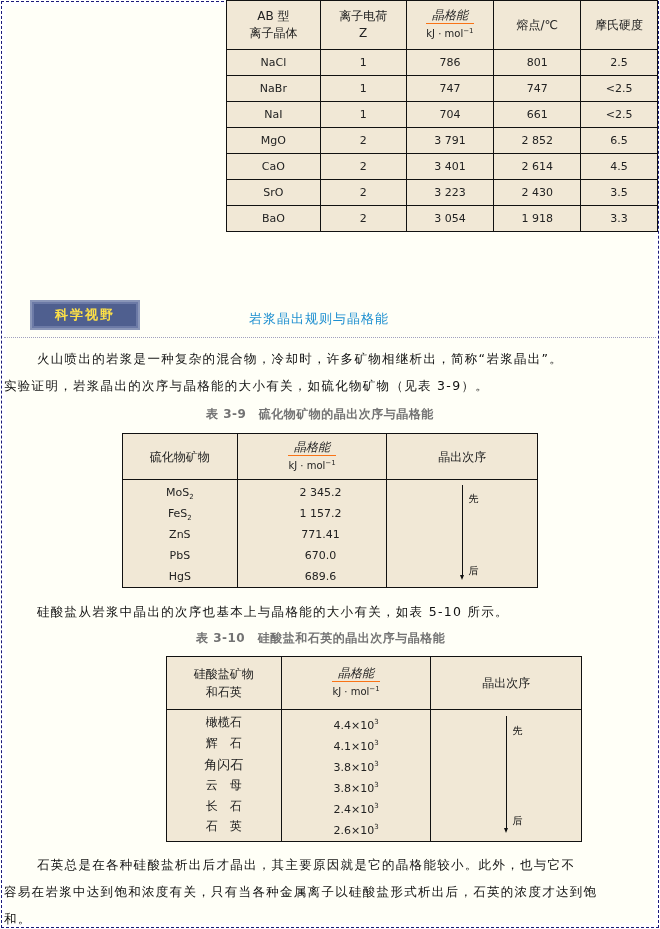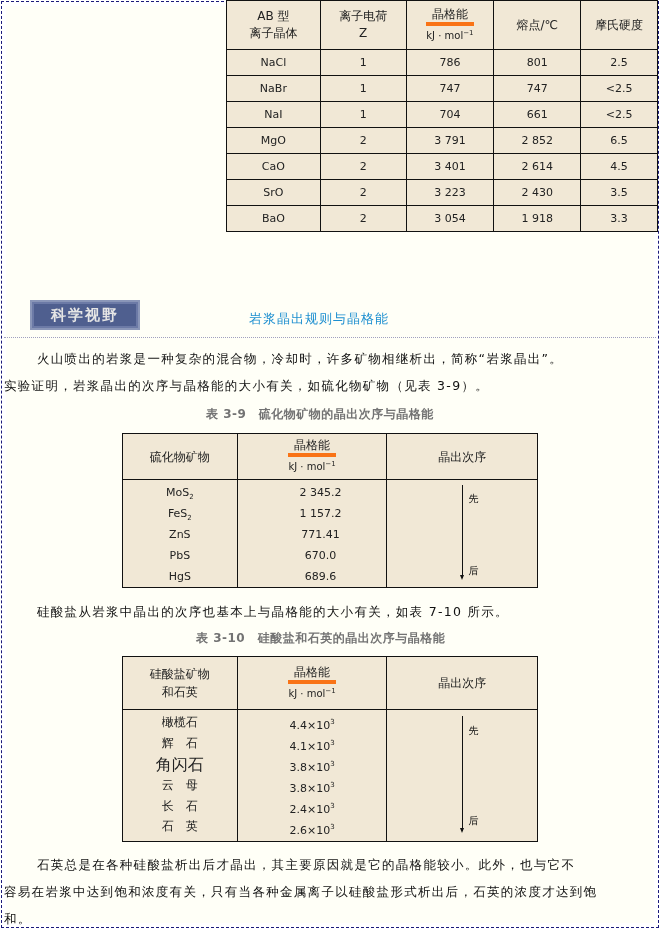--- a/index.html
+++ b/index.html
@@ -19,29 +19,29 @@
     }
     table { border-collapse: collapse; position: absolute; background: #f1e8d6; }
     td, th { border: 1px solid #111; text-align: center; font-weight: normal; padding: 0; }
     
     #t1 { left: 226px; top: 0px; width: 432px; }
     #t1 th { height: 48px; font-size: 12px; line-height: 17px; color: #222; }
     #t1 td { height: 25px; font-size: 11px; color: #222; }
     #t1 col.c1 { width: 94px; } #t1 col.c2 { width: 86px; } #t1 col.c3 { width: 88px; }
     #t1 col.c4 { width: 87px; } #t1 col.c5 { width: 77px; }
     .frac { display: inline-block; text-align: center; }
-    .frac .num { display: block; border-bottom: 4px solid #f97316; padding: 0 6px; line-height: 16px; }
+    .frac .num { display: block; border-bottom: 1px solid #f97316; padding: 0 6px; line-height: 16px; font-style: italic; }
     .frac .den { display: block; line-height: 14px; font-size: 10px; }
     sup { font-size: 7px; }
     sub { font-size: 7px; }
     
     .kx-badge {
       position: absolute; left: 30px; top: 300px; width: 110px; height: 30px;
       background: #4f5f8f; border: 2px solid #8a96b8; box-sizing: border-box;
-      color: #e5e5e5; font-weight: bold; font-size: 15px; letter-spacing: 2px;
+      color: #fde047; font-weight: bold; font-size: 13px; letter-spacing: 2px;
       display: flex; align-items: center; justify-content: center;
       box-shadow: inset 0 0 0 2px #6c7aa6;
     }
     .kx-title {
       position: absolute; left: 249px; top: 310px; font-size: 13px; color: #1d8fd0; letter-spacing: 1px;
     }
     .dotted-line {
       position: absolute; left: 4px; top: 337px; width: 652px; height: 0;
       border-top: 1px dotted #a0a0c0;
     }
@@ -179,41 +179,41 @@
         </td>
     <td class="order-cell">
       <div class="order-arrow" style="top:5px; height:93px;"></div>
       <div class="order-label" style="top:12px;">先</div>
       <div class="order-label" style="top:84px;">后</div>
     </td>
   </tr>
 </tbody>
   </table>
 
-<div class="para" style="left:37px; top:604px;">硅酸盐从岩浆中晶出的次序也基本上与晶格能的大小有关，如表 7-10 所示。</div>
+<div class="para" style="left:37px; top:604px;">硅酸盐从岩浆中晶出的次序也基本上与晶格能的大小有关，如表 5-10 所示。</div>
 <div class="caption" style="left:196px; top:630px;">表 3-10　硅酸盐和石英的晶出次序与晶格能</div>
 
-<table class="t2" style="top:656px;">
+<table class="t2" style="top:656px;margin-left:44px;">
   <colgroup>
       <col class="c1">
       <col class="c2">
       <col class="c3">
     </colgroup>
   <tbody>
       <tr>
     <th style="height:52px;"><span>硅酸盐矿物</span><br><span>和石英</span></th>
     <th><span class="frac"><span class="num">晶格能</span><span class="den"><span>kJ · mol</span><sup>−1</sup></span></span></th>
     <th>晶出次序</th>
   </tr>
   <tr class="rows">
     <td style="height:129px; padding-top:2px;">
           <div class="rowlist" id="t3-names">
             <div style="font-size: 12px;">橄榄石</div>
             <div style="font-size: 12px;">辉　石</div>
-            <div style="font-size: 16px;">角闪石</div>
+            <div style="font-size: 13px;">角闪石</div>
             <div style="font-size: 12px;">云　母</div>
             <div style="font-size: 12px;">长　石</div>
             <div style="font-size: 12px; font-family: Liberation Mono, monospace;">石　英</div>
           </div>
         </td>
     <td style="padding-top:2px;">
           <div class="rowlist" id="t3-vals">
             <div><span>4.4×10</span><sup>3</sup></div>
             <div><span>4.1×10</span><sup>3</sup></div>
             <div><span>3.8×10</span><sup>3</sup></div>

